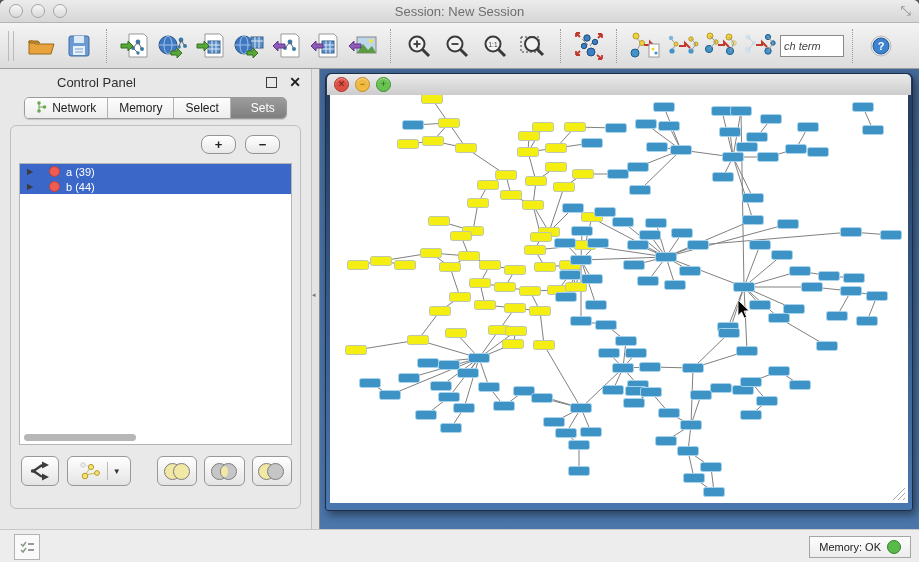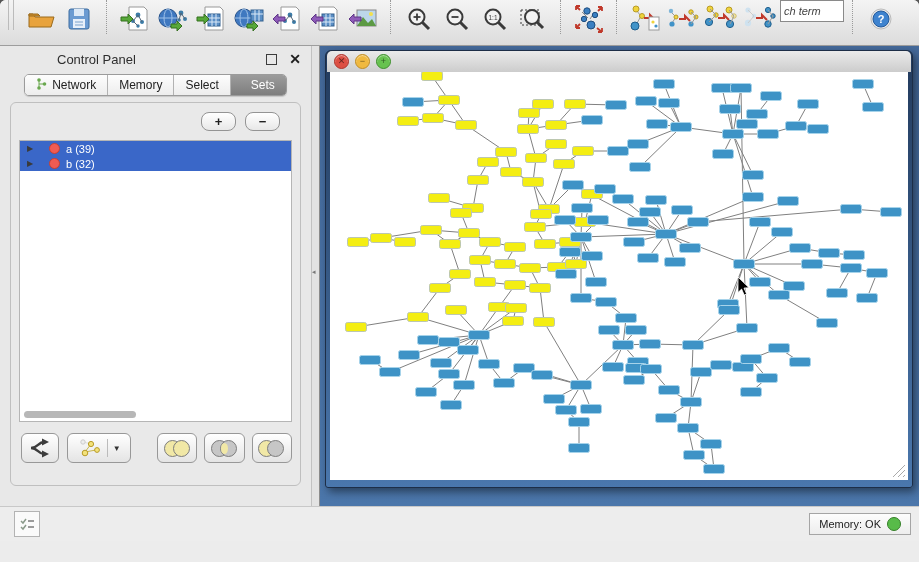--- a/index.html
+++ b/index.html
@@ -7,21 +7,21 @@
        background:#ececec;border-radius:6px 6px 0 0;overflow:hidden;box-shadow:0 0 0 1px #5a5a5a;}
   
   .titlebar{height:22px;background:linear-gradient(#ececec,#d6d6d6);border-bottom:1px solid #b4b4b4;
             display:flex;align-items:center;position:relative;}
   .traffic{display:flex;gap:8px;margin-left:9px;}
   .tl{width:12px;height:12px;border-radius:50%;border:1px solid #a5a5a5;background:linear-gradient(#f7f7f7,#d9d9d9);}
   .win-title{position:absolute;left:0;right:0;text-align:center;font-size:13px;color:#6e6e6e;}
   .fs-arrows{position:absolute;right:8px;top:3px;color:#8d8d8d;font-size:13px;}
   
   .toolbar{height:45px;background:linear-gradient(#f4f4f4,#dcdcdc);border-bottom:1px solid #9d9d9d;
-           display:flex;padding:0 6px;}
+           display:flex;align-items:center;padding:0 6px;}
   .tb-handle{width:4px;height:30px;border-left:1px solid #bbb;border-right:1px solid #bbb;margin:0 8px 0 2px;}
   .tb-sep{width:1px;height:34px;border-left:1px dotted #9a9a9a;margin:0 8px;}
   .tb-btn{width:38px;height:38px;display:flex;align-items:center;justify-content:center;border-radius:4px;}
   .tb-btn svg{display:block;}
   .search-input{width:56px;height:20px;border:1px solid #8a8a8a;background:#fff;font-family:"Liberation Sans",sans-serif;
             font-style:italic;font-size:11px;color:#444;padding:0 3px;margin-left:2px;}
   
   .main{display:flex;height:460px;}
   .control-panel{width:311px;background:#e8e8e8;display:flex;flex-direction:column;}
   .cp-header{height:26px;display:flex;align-items:center;padding:0 10px;font-size:13px;color:#2e2e2e;margin-left:47px;}
@@ -86,20 +86,29 @@
   .sb-spacer{flex:1;}
   .memory-badge{display:flex;align-items:center;gap:6px;border:1px solid #a5a5a5;border-radius:0;
                 background:linear-gradient(#fdfdfd,#ededed);padding:3px 9px;font-size:11px;color:#222;}
   .mem-dot{width:12px;height:12px;border-radius:50%;background:#58bb49;border:1px solid #357f28;}
 </style>
 </head>
 <body>
 
 <div class="app">
 
+  <div class="titlebar">
+    <div class="traffic">
+      <span class="tl"></span>
+      <span class="tl"></span>
+      <span class="tl"></span>
+    </div>
+    <div class="win-title">Session: New Session</div>
+    <div class="fs-arrows">⤡</div>
+  </div>
 
   <div class="toolbar">
     <div class="tb-handle"></div>
 
     <div class="tb-btn">
       <svg width="30" height="26" viewBox="0 0 30 26">
         <path d="M3 8 L3 21 L25 21 L28 11 L9 11 L7 8 Z" fill="#e8a33d" stroke="#9a6a1c"></path>
         <path d="M3 8 L12 8 L14 10 L3 10 Z" fill="#d08f2c" stroke="#9a6a1c"></path>
       </svg>
     </div>
@@ -358,21 +367,21 @@
         </div>
         <div class="sets-list">
           <div class="set-row selected">
             <span class="expander">▶</span>
             <span class="set-dot"></span>
             <span>a (39)</span>
           </div>
           <div class="set-row selected">
             <span class="expander">▶</span>
             <span class="set-dot"></span>
-            <span>b (32)</span>
+            <span>b (44)</span>
           </div>
           <div class="hscroll"></div>
         </div>
         <div class="cp-actions">
           <div class="act-btn b-split">
             <svg width="24" height="22" viewBox="0 0 24 22">
               <path d="M3 11 C10 11 10 5 16 5 M3 11 C10 11 10 17 16 17" fill="none" stroke="#3c3c3c" stroke-width="2.4"></path>
               <path d="M14 1.5 L21 5 L14 8.5 Z" fill="#3c3c3c"></path>
               <path d="M14 13.5 L21 17 L14 20.5 Z" fill="#3c3c3c"></path>
             </svg>

